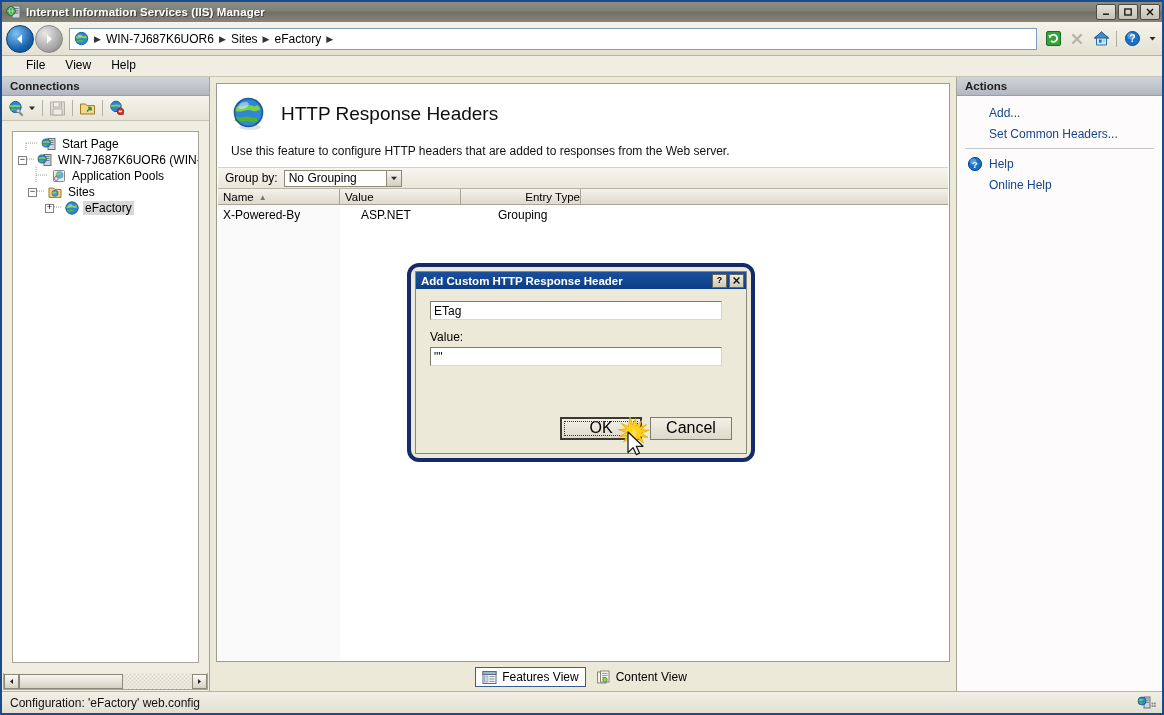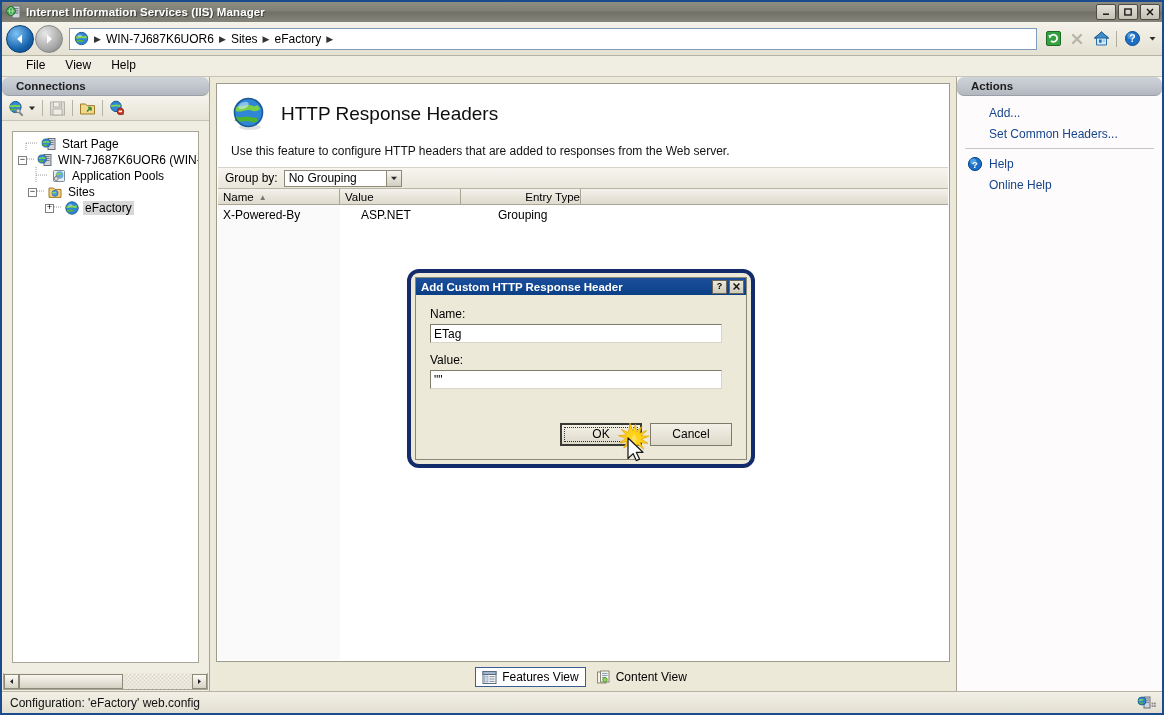--- a/index.html
+++ b/index.html
@@ -101,23 +101,22 @@
     background:#f0eee3;
     border-right:1px solid #a9a595;
     box-sizing:border-box;
   }
   .pane-header{
     height:19px;min-height:19px;
     background:linear-gradient(to bottom,#cfd3d9,#b3b8c0);
     border-bottom:1px solid #9a9e a7;
     border-bottom:1px solid #9a9ea7;
     font-weight:bold;font-size:11.5px;color:#1d1d1d;
-    display:flex;align-items:center;padding-left:14px;
-    box-sizing:border-box;
-    border-radius:7px;
+    display:flex;align-items:center;padding-left:8px;
+    box-sizing:border-box;
   }
   .conn-toolbar{
     height:25px;min-height:25px;
     background:linear-gradient(to bottom,#f6f4ec,#e6e3d6);
     border-bottom:1px solid #c6c2b4;
     display:flex;align-items:center;gap:3px;padding:0 6px;
     box-sizing:border-box;
   }
   .tool-sep{width:1px;height:16px;background:#b6b2a4;margin:0 3px;}
   .tree{
@@ -248,21 +247,21 @@
     background:linear-gradient(to bottom,#f2efe6,#e2dfd2);
     border-top:1px solid #b7b3a5;
     display:flex;align-items:center;justify-content:space-between;
     padding:0 6px 0 8px;font-size:12px;color:#111;
     box-sizing:border-box;
   }
   .sb-right{display:flex;align-items:center;gap:4px;}
 
   
   .dlg-wrap{
-    position:absolute;left:405px;top:267px;width:348px;height:199px;
+    position:absolute;left:405px;top:261px;width:348px;height:199px;
     box-sizing:border-box;
     padding-left:36px;
   }
   .dlg-glow{
     position:absolute;inset:0;
     border:4px solid #132b6b;
     border-radius:12px;
     background:#ece9d8;
     box-sizing:border-box;
   }
@@ -297,21 +296,21 @@
     border-right-color:#d8d5c9;border-bottom-color:#d8d5c9;
     font-size:12px;padding:0 3px;display:flex;align-items:center;
     box-sizing:border-box;margin-bottom:10px;color:#000;
     font-family:"Liberation Sans",sans-serif;
   }
   .dlg-foot{
     height:44px;min-height:44px;display:flex;align-items:center;justify-content:flex-end;
     gap:8px;padding:0 14px 6px 0;box-sizing:border-box;position:relative;
   }
   .dbtn{
-    width:82px;height:23px;font-size:12px;color:#000;
+    width:82px;height:23px;font-size:16px;color:#000;
     background:linear-gradient(to bottom,#f3f1e7,#ddd9ca);
     border:1px solid #7e7a6c;
     display:flex;align-items:center;justify-content:center;
     box-sizing:border-box;position:relative;
   }
   .dbtn.default{border:2px solid #3a3a34;}
   .dbtn.default .focusring{
     position:absolute;inset:2px;border:1px dotted #333;
   }
   .cursor{
@@ -749,21 +748,20 @@
         <span class="t">Add Custom HTTP Response Header</span>
         <span class="dlg-btn">?</span>
         <span class="dlg-btn">
           <svg width="9" height="9" viewBox="0 0 9 9">
               <path d="M1.6 1.6 L7.4 7.4 M7.4 1.6 L1.6 7.4" stroke="#111" stroke-width="1.4"></path>
             </svg>
         </span>
       </div>
 
       <div class="dlg-body">
-        <div class="flabel">Name:</div>
         <div class="finput">
           <span>ETag</span>
         </div>
         <div class="flabel">Value:</div>
         <div class="finput">
           <span>""</span>
         </div>
       </div>
 
       <div class="dlg-foot">

